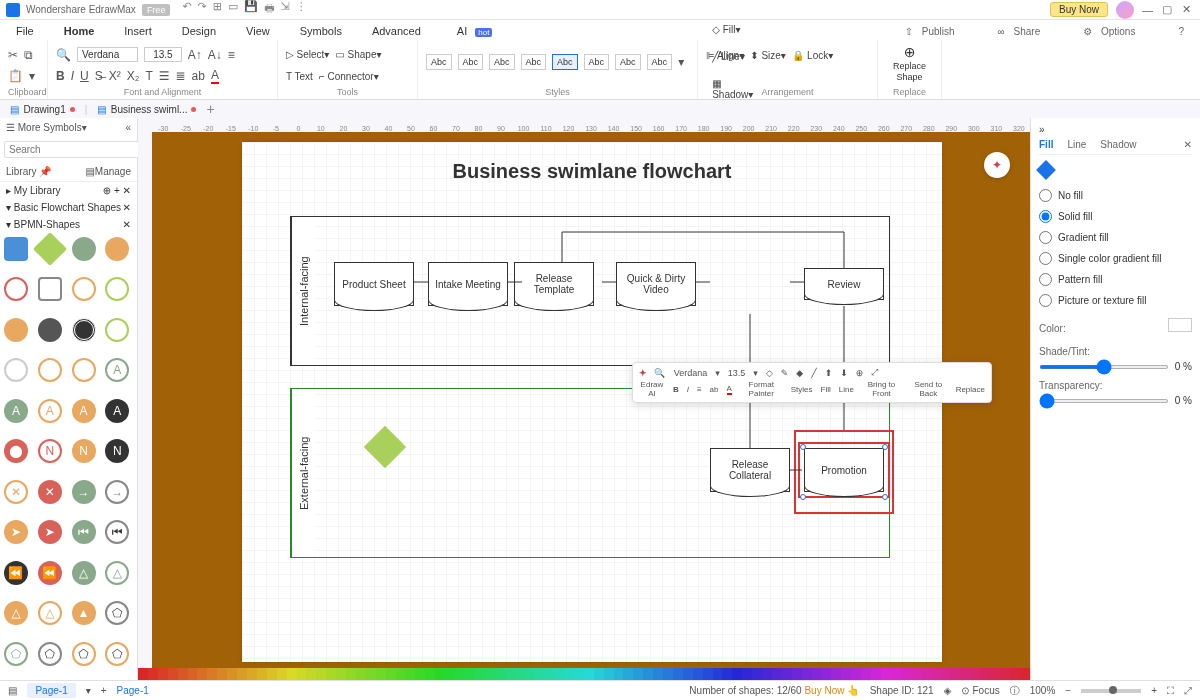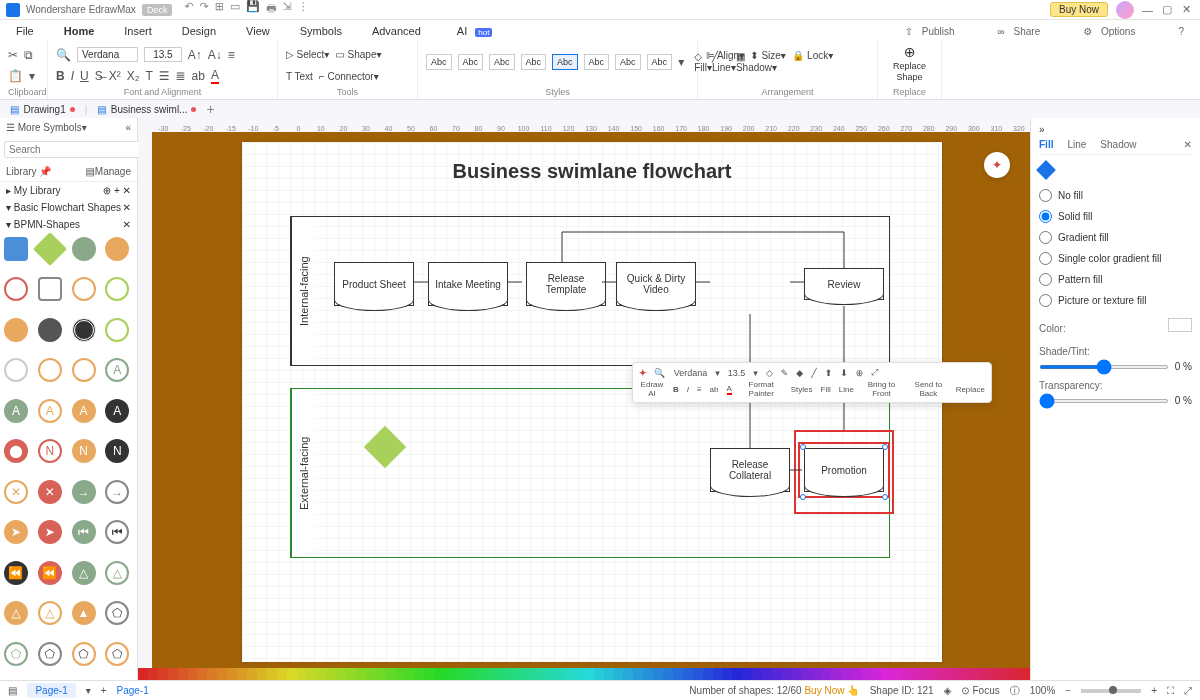--- a/index.html
+++ b/index.html
@@ -104,21 +104,21 @@
 
 svg.connector { position: absolute; overflow: visible; pointer-events: none; }
 svg.connector line, svg.connector path { stroke: #333; stroke-width: 1; fill: none; }
 </style>
 </head>
 <body>
 
 <div class="titlebar">
   <span class="logo"></span>
   <span class="appname">Wondershare EdrawMax</span>
-  <span class="free-badge">Deck</span>
+  <span class="free-badge">Free</span>
   <div class="qat">
     <span>↶</span>
     <span>↷</span>
     <span>⊞</span>
     <span>▭</span>
     <span>💾</span>
     <span>🖶</span>
     <span>⇲</span>
     <span>⋮</span>
   </div>
@@ -199,21 +199,21 @@
     <div class="row" style="height:36px">
       <span class="abc-box">Abc</span>
       <span class="abc-box">Abc</span>
       <span class="abc-box">Abc</span>
       <span class="abc-box">Abc</span>
       <span class="abc-box sel">Abc</span>
       <span class="abc-box">Abc</span>
       <span class="abc-box">Abc</span>
       <span class="abc-box">Abc</span>
       <span class="icn">▾</span>
-      <div style="display:flex;flex-direction:row;gap:0;font-size:9px;margin-left:4px">
+      <div style="display:flex;flex-direction:column;gap:16px;font-size:9px;margin-left:22px">
         <span class="btn-lbl">◇ <span>Fill</span>▾</span>
         <span class="btn-lbl">╱ <span>Line</span>▾</span>
         <span class="btn-lbl">▦ <span>Shadow</span>▾</span>
       </div>
     </div>
     <div class="label">Styles</div>
   </div>
   <div class="group" style="width:180px">
     <div class="row">
       <span class="btn-lbl">⊫ <span>Align</span>▾</span>
@@ -372,21 +372,21 @@
         <div class="swimlane" style="left:48px;top:74px;width:600px;height:150px">
           <div class="lane-label">Internal-facing</div>
         </div>
 
         <div class="swimlane" style="left:48px;top:246px;width:600px;height:170px;border-color:#2a8a2a">
           <div class="lane-label" style="border-right-color:#2a8a2a">External-facing</div>
         </div>
 
         <div class="doc-shape" style="left:92px;top:120px">Product Sheet</div>
         <div class="doc-shape" style="left:186px;top:120px">Intake Meeting</div>
-        <div class="doc-shape" style="left:284px;top:120px">Release Template</div>
+        <div class="doc-shape" style="left:272px;top:120px">Release Template</div>
         <div class="doc-shape" style="left:374px;top:120px">Quick &amp; Dirty Video</div>
         <div class="doc-shape" style="left:562px;top:126px;height:32px">Review</div>
 
         <div class="doc-shape" style="left:468px;top:306px">Release Collateral</div>
         <div class="doc-shape selected-shape" style="left:562px;top:306px">Promotion</div>
         <div style="position:absolute;left:552px;top:288px;width:100px;height:84px;border:2px solid #d33"></div>
         <i style="position:absolute;left:558px;top:302px;width:6px;height:6px;background:#fff;border:1px solid #1a73e8;border-radius:50%"></i>
         <i style="position:absolute;left:640px;top:302px;width:6px;height:6px;background:#fff;border:1px solid #1a73e8;border-radius:50%"></i>
         <i style="position:absolute;left:558px;top:352px;width:6px;height:6px;background:#fff;border:1px solid #1a73e8;border-radius:50%"></i>
         <i style="position:absolute;left:640px;top:352px;width:6px;height:6px;background:#fff;border:1px solid #1a73e8;border-radius:50%"></i>

